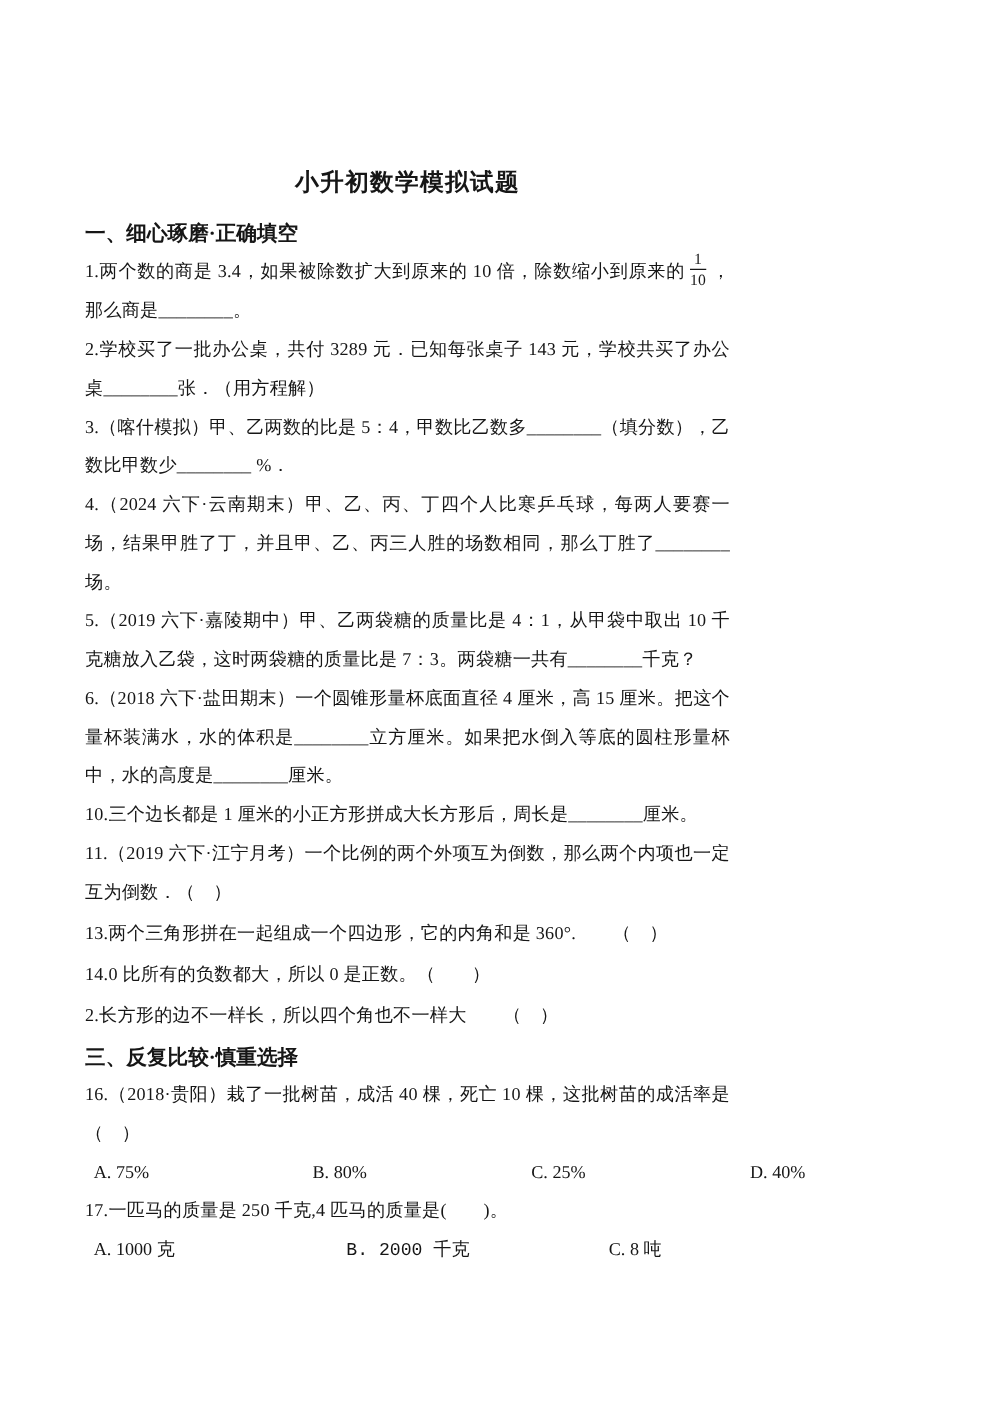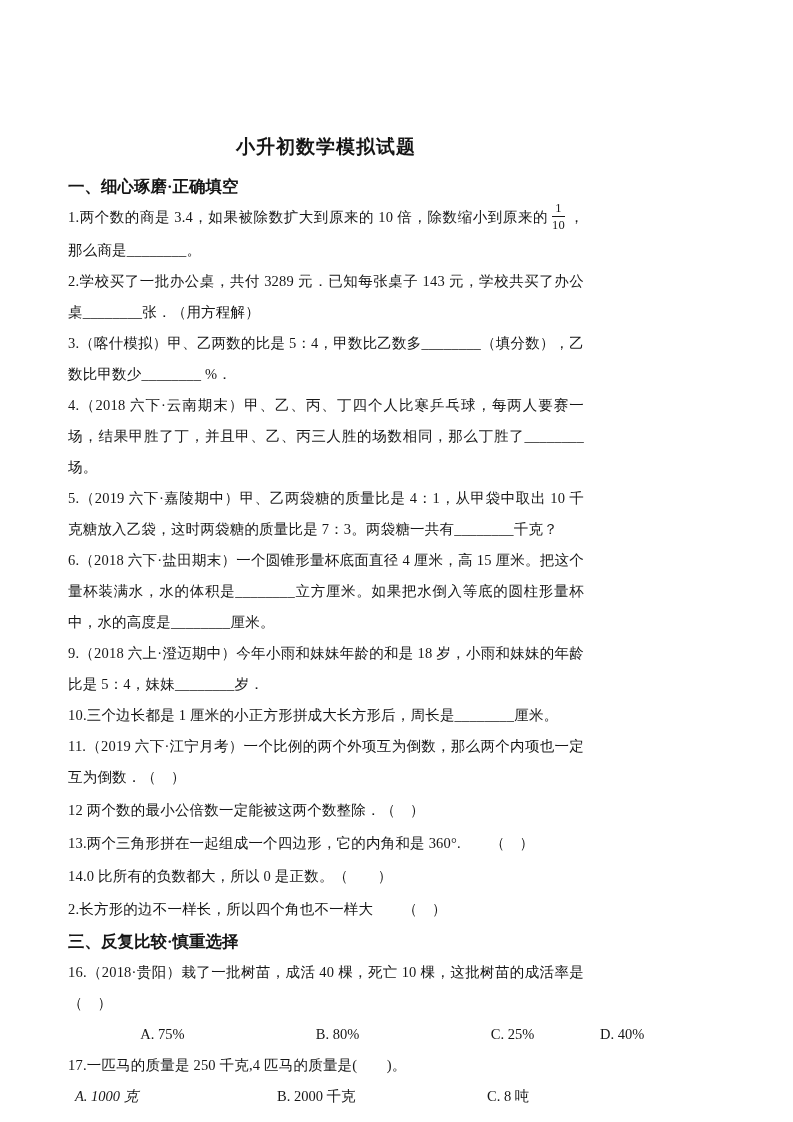--- a/index.html
+++ b/index.html
@@ -42,23 +42,23 @@
   p.q.gap {
     margin-bottom: 2px;
   }
   .opts {
     font-size: 14.5px;
     line-height: 31px;
     padding-left: 7px;
     white-space: nowrap;
   }
   .opt { display: inline-block; }
-  .w175 { width: 175px; text-align: center; }
-  .w202 { width: 202px; font-style: italic; }
-  .w210 { width: 210px; }
+  .w175 { width: 175px; }
+  .w202 { width: 202px; }
+  .w210 { width: 210px; font-family: Liberation Mono, monospace; }
   .frac {
     display: inline-block;
     vertical-align: middle;
     text-align: center;
     font-size: 12.5px;
     line-height: 1.15;
     margin: 0 4px;
     position: relative;
     top: -2px;
   }
@@ -78,29 +78,27 @@
 <div class="page">
 
   <h1 class="exam-title">小升初数学模拟试题</h1>
 
   <h2 class="section-heading">一、细心琢磨·正确填空</h2>
 
   <p class="q"><span>1.两个数的商是 3.4，如果被除数扩大到原来的 10 倍，除数缩小到原来的</span><span class="frac"><span class="num">1</span><span class="den">10</span></span><span>，那么商是________。</span></p>
 
   <p class="q">2.学校买了一批办公桌，共付 3289 元．已知每张桌子 143 元，学校共买了办公桌________张．（用方程解）</p>
   <p class="q">3.（喀什模拟）甲、乙两数的比是 5：4，甲数比乙数多________（填分数），乙数比甲数少________ %．</p>
-  <p class="q">4.（2018 六下·云南期末）甲、乙、丙、丁四个人比寒乒乓球，每两人要赛一场，结果甲胜了丁，并且甲、乙、丙三人胜的场数相同，那么丁胜了________场。</p>
+  <p class="q">4.（2024 六下·云南期末）甲、乙、丙、丁四个人比寒乒乓球，每两人要赛一场，结果甲胜了丁，并且甲、乙、丙三人胜的场数相同，那么丁胜了________场。</p>
   <p class="q">5.（2019 六下·嘉陵期中）甲、乙两袋糖的质量比是 4：1，从甲袋中取出 10 千克糖放入乙袋，这时两袋糖的质量比是 7：3。两袋糖一共有________千克？</p>
   <p class="q">6.（2018 六下·盐田期末）一个圆锥形量杯底面直径 4 厘米，高 15 厘米。把这个量杯装满水，水的体积是________立方厘米。如果把水倒入等底的圆柱形量杯中，水的高度是________厘米。</p>
-  <p class="q">9.（2018 六上·澄迈期中）今年小雨和妹妹年龄的和是 18 岁，小雨和妹妹的年龄比是 5：4，妹妹________岁．</p>
   <p class="q">10.三个边长都是 1 厘米的小正方形拼成大长方形后，周长是________厘米。</p>
 
 
   <p class="q gap">11.（2019 六下·江宁月考）一个比例的两个外项互为倒数，那么两个内项也一定互为倒数．（　）</p>
-  <p class="q gap">12 两个数的最小公倍数一定能被这两个数整除．（　）</p>
   <p class="q gap">13.两个三角形拼在一起组成一个四边形，它的内角和是 360°.　　（　）</p>
   <p class="q gap">14.0 比所有的负数都大，所以 0 是正数。（　　）</p>
   <p class="q gap">2.长方形的边不一样长，所以四个角也不一样大　　（　）</p>
 
   <h2 class="section-heading">三、反复比较·慎重选择</h2>
 
   <p class="q">16.（2018·贵阳）栽了一批树苗，成活 40 棵，死亡 10 棵，这批树苗的成活率是（　）</p>
   <div class="opts">
     <span class="opt w175">A. 75%</span><span class="opt w175">B. 80%</span><span class="opt w175">C. 25%</span><span class="opt">D. 40%</span>
   </div>

